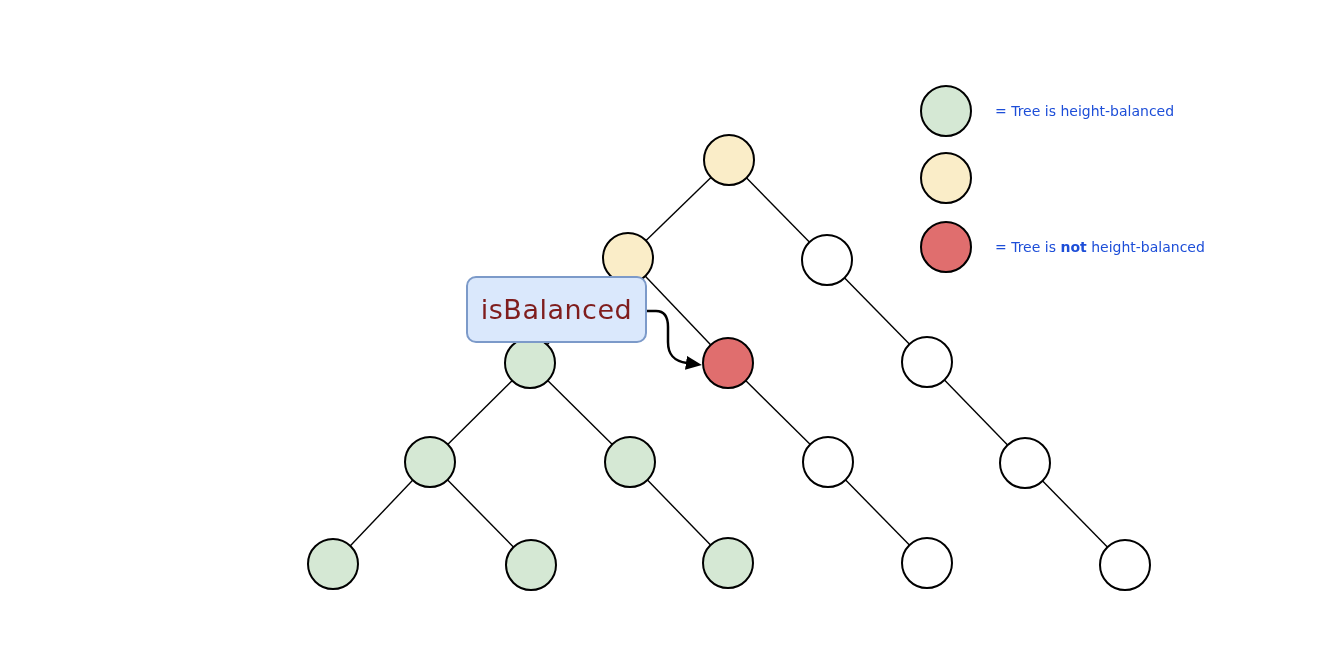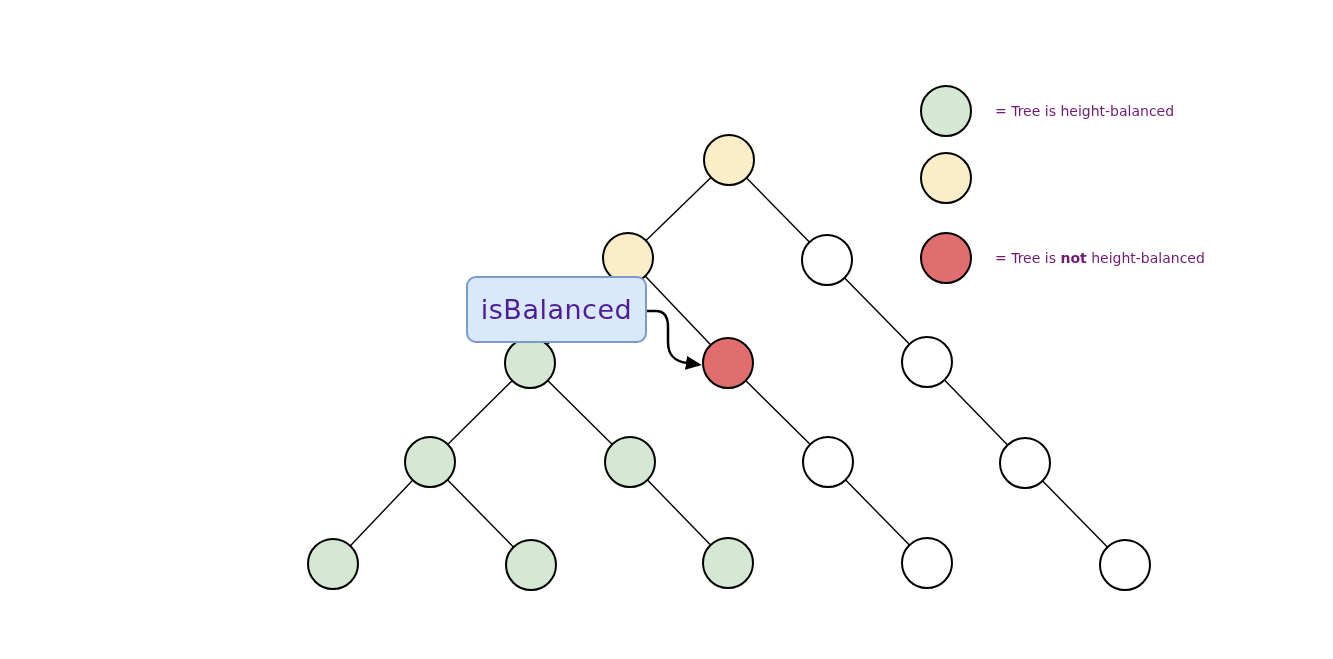--- a/index.html
+++ b/index.html
@@ -29,51 +29,51 @@
     width: 181px;
     height: 67px;
     background: #dae8fc;
     border: 2px solid #7c9ac9;
     border-radius: 10px;
     box-sizing: border-box;
     display: flex;
     align-items: center;
     justify-content: center;
     font-size: 27px;
-    color: #4c1d95;
+    color: #7f1d1d;
     letter-spacing: 0.5px;
   }
   .legend {
     position: absolute;
     left: 920px;
     top: 0;
     width: 400px;
   }
   .legend-row {
     position: absolute;
     left: 0;
     height: 52px;
     display: flex;
     align-items: center;
   }
   .legend-row.row-0 { top: 85px; }
   .legend-row.row-1 { top: 152px; }
-  .legend-row.row-2 { top: 232px; }
+  .legend-row.row-2 { top: 221px; }
   .legend-swatch {
     width: 52px;
     height: 52px;
     border: 2px solid #000000;
     border-radius: 50%;
     box-sizing: border-box;
     flex: 0 0 auto;
   }
   .legend-text {
     margin-left: 23px;
     font-size: 14px;
-    color: #701a75;
+    color: #1d4ed8;
     white-space: nowrap;
     text-align: center;
   }
   .legend-row.row-1 .legend-text { margin-left: 27px; }
   .legend-text b { font-weight: bold; }
 </style>
 </head>
 <body>
 
 <div class="stage">

